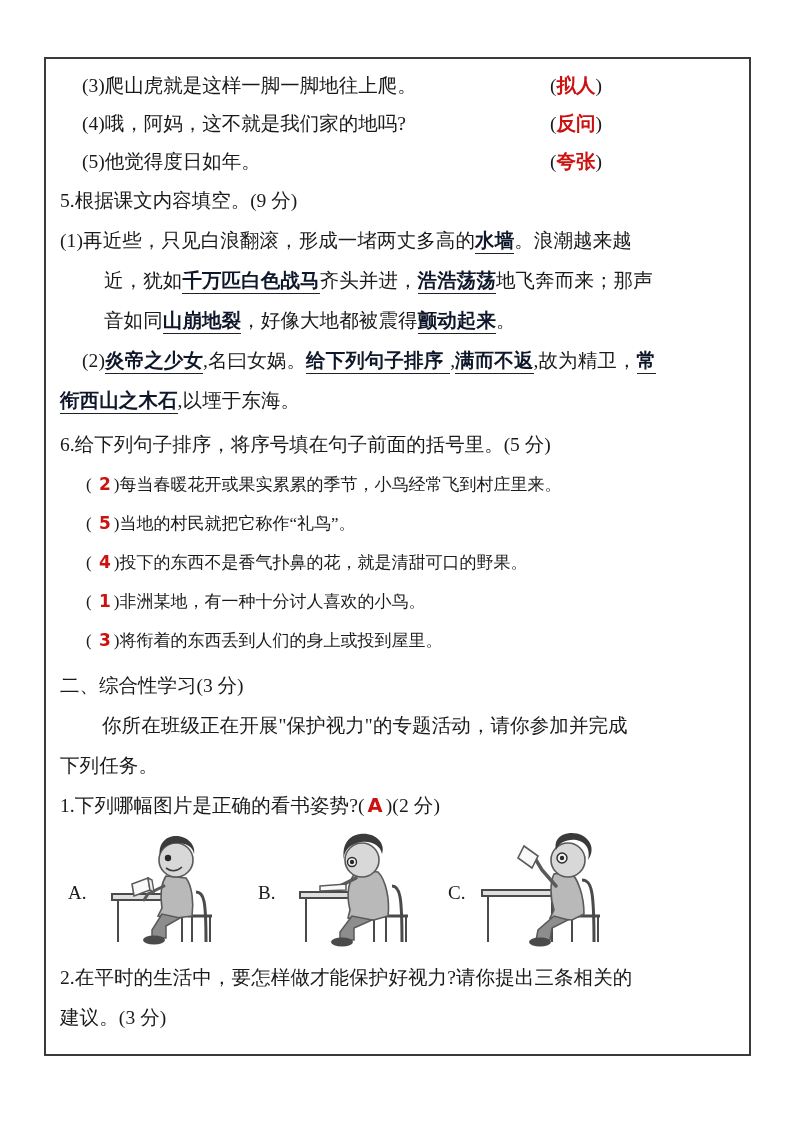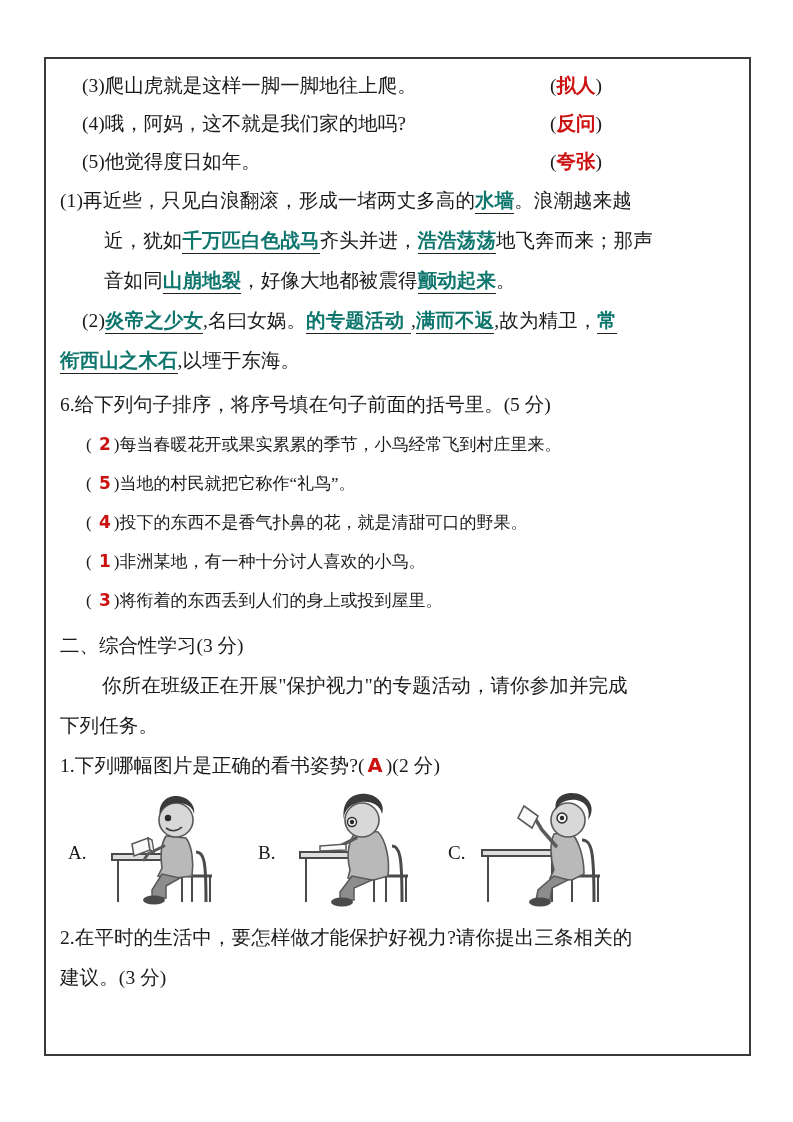--- a/index.html
+++ b/index.html
@@ -47,21 +47,21 @@
   .indent1 { padding-left: 22px; }
   .indent2 { padding-left: 44px; }
   .ind-para { text-indent: 42px; }
 
   .red {
     color: #cc1111;
     font-family: Liberation Serif, serif;
     font-weight: bold;
   }
   .red-u {
-    color: #0f766e;
+    color: #0f172a;
     font-family: "DejaVu Sans", "Liberation Sans", sans-serif;
     font-weight: bold;
     border-bottom: 1.6px solid #222;
     padding-bottom: 1px;
   }
   .redletter {
     color: #cc1111;
     font-family: "DejaVu Sans", "Liberation Sans", sans-serif;
     font-weight: bold;
     padding: 0 3px;
@@ -126,28 +126,29 @@
         <div class="rhet-row">
           <span class="rhet-sentence"><span>(4)</span><span>哦，阿妈，这不就是我们家的地吗?</span></span>
           <span class="rhet-answer"><span class="paren">(</span><span class="red">反问</span><span class="paren">)</span></span>
         </div>
         <div class="rhet-row">
           <span class="rhet-sentence"><span>(5)</span><span>他觉得度日如年。</span></span>
           <span class="rhet-answer"><span class="paren">(</span><span class="red">夸张</span><span class="paren">)</span></span>
         </div>
       </div>
 
+      <div class="q-title">5.根据课文内容填空。(9 分)</div>
 
       <div class="line"><span>(1)</span><span>再近些，只见白浪翻滚，形成一堵两丈多高的</span><span class="red-u">水墙</span><span>。浪潮越来越</span></div>
 
       <div class="line indent2"><span>近，犹如</span><span class="red-u">千万匹白色战马</span><span>齐头并进，</span><span class="red-u">浩浩荡荡</span><span>地飞奔而来；那声</span></div>
 
       <div class="line indent2"><span>音如同</span><span class="red-u">山崩地裂</span><span>，好像大地都被震得</span><span class="red-u">颤动起来</span><span>。</span></div>
 
-      <div class="line indent1"><span>(2)</span><span class="red-u">炎帝之少女</span><span>,名曰女娲。</span><span class="red-u">的专题活动 </span><span>,</span><span class="red-u">满而不返</span><span>,故为精卫，</span><span class="red-u">常</span></div>
+      <div class="line indent1"><span>(2)</span><span class="red-u">炎帝之少女</span><span>,名曰女娲。</span><span class="red-u">给下列句子排序 </span><span>,</span><span class="red-u">满而不返</span><span>,故为精卫，</span><span class="red-u">常</span></div>
 
       <div class="line"><span class="red-u">衔西山之木石</span><span>,以堙于东海。</span></div>
 
       <div class="q-title" style="margin-top:4px;">6.给下列句子排序，将序号填在句子前面的括号里。(5 分)</div>
 
       <div>
         <div class="ord-row">( <span class="redletter">2</span>)<span>每当春暖花开或果实累累的季节，小鸟经常飞到村庄里来。</span></div>
         <div class="ord-row">( <span class="redletter">5</span>)<span>当地的村民就把它称作“礼鸟”。</span></div>
         <div class="ord-row">( <span class="redletter">4</span>)<span>投下的东西不是香气扑鼻的花，就是清甜可口的野果。</span></div>
         <div class="ord-row">( <span class="redletter">1</span>)<span>非洲某地，有一种十分讨人喜欢的小鸟。</span></div>

